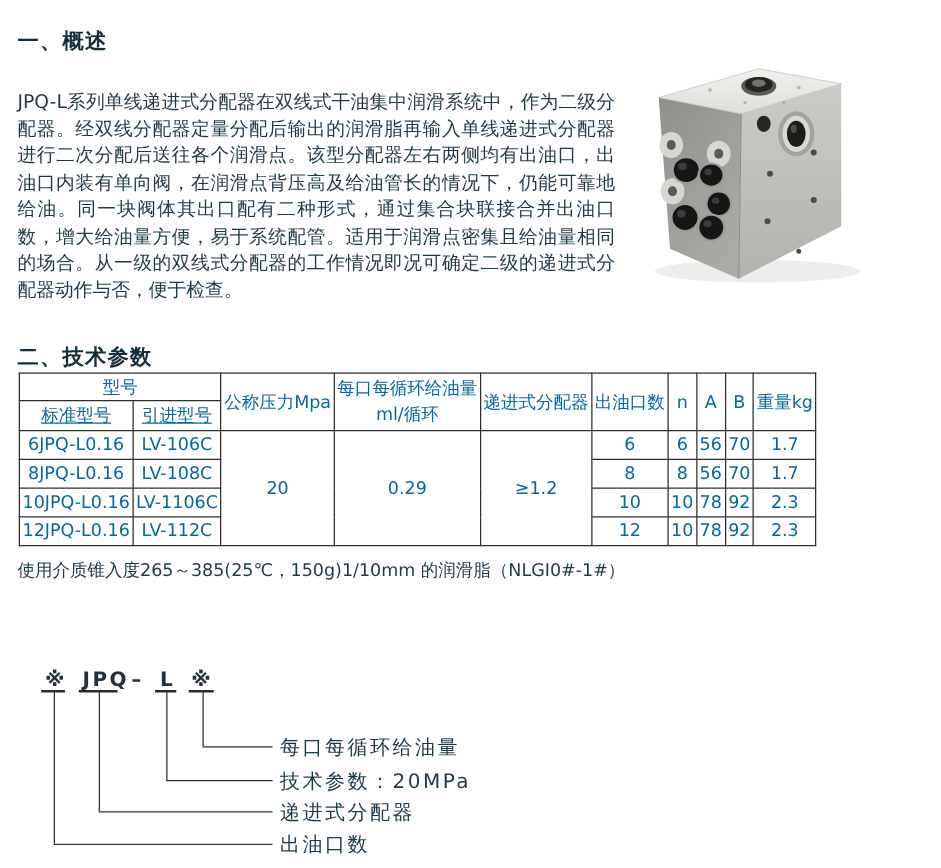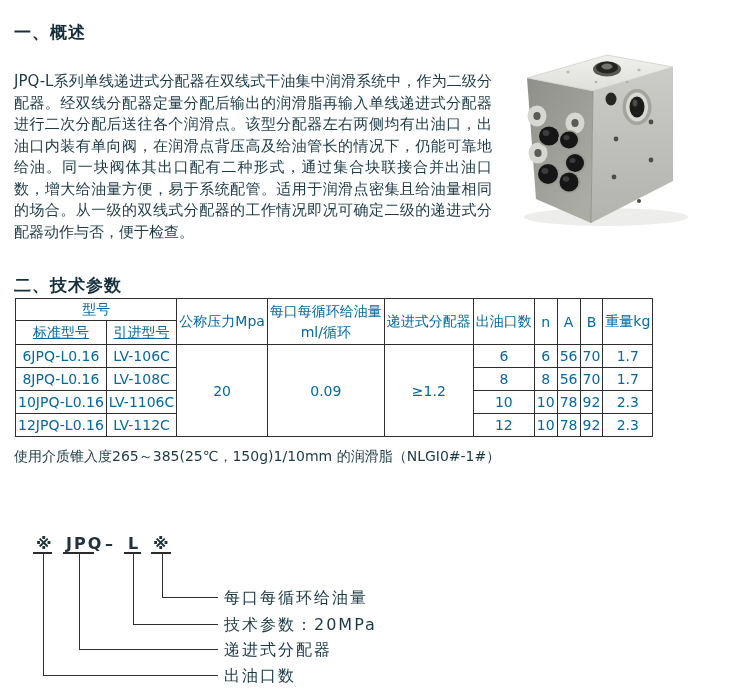--- a/index.html
+++ b/index.html
@@ -179,21 +179,21 @@
       <th rowspan="2">重量kg</th>
     </tr>
     <tr class="hrow2">
       <th>标准型号</th>
       <th>引进型号</th>
     </tr>
     <tr class="drow">
       <td>6JPQ-L0.16</td>
       <td>LV-106C</td>
       <td rowspan="4">20</td>
-      <td rowspan="4">0.09</td>
+      <td rowspan="4">0.29</td>
       <td rowspan="4">≥1.2</td>
       <td>6</td>
       <td>6</td>
       <td>56</td>
       <td>70</td>
       <td>1.7</td>
     </tr>
     <tr class="drow">
       <td>8JPQ-L0.16</td>
       <td>LV-108C</td>

